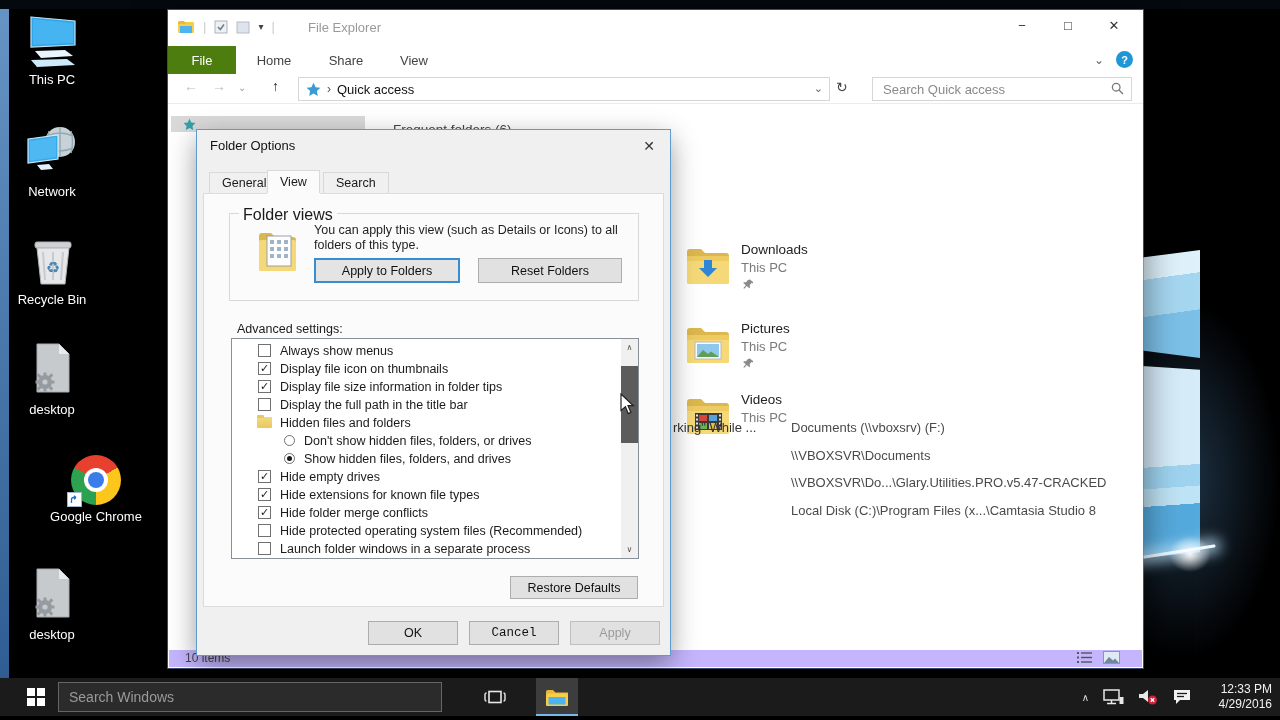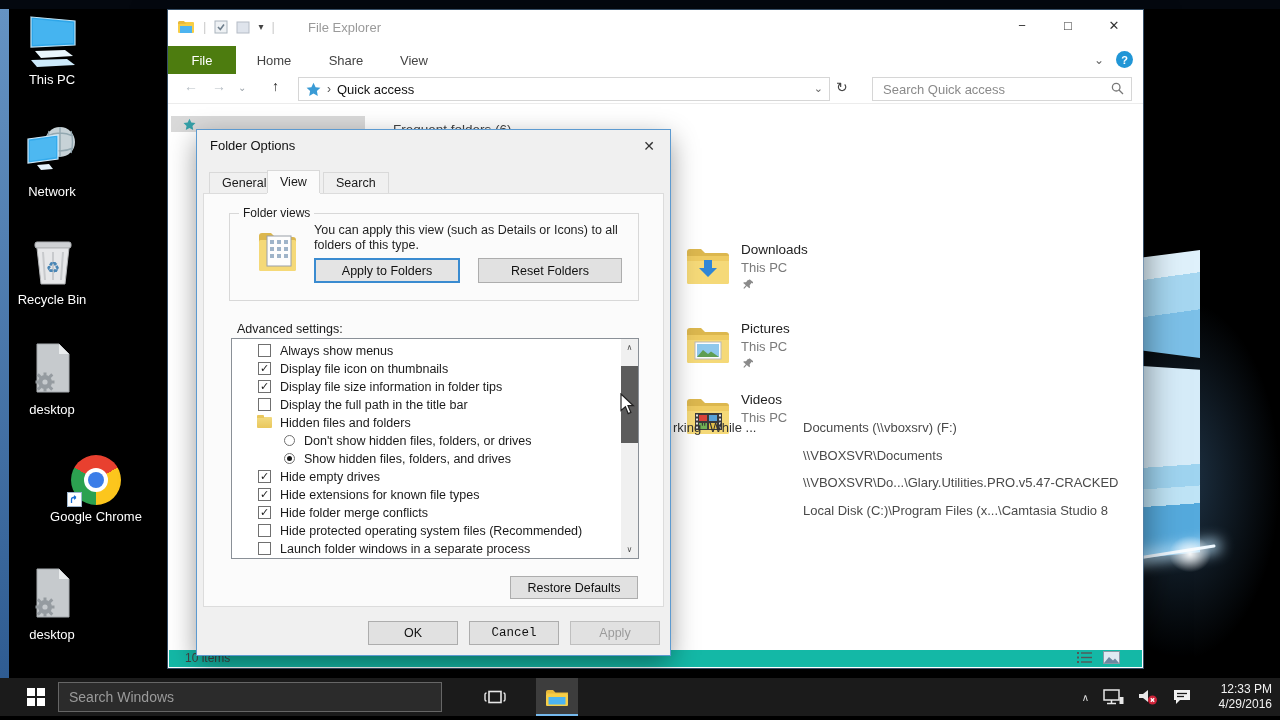--- a/index.html
+++ b/index.html
@@ -77,40 +77,40 @@
   .nav-star { margin-left:12px; }
   .freq-header { position:absolute; left:224px; top:18px; font-size:13.5px; color:#444; }
   .tile { position:absolute; left:516px; width:330px; height:50px; }
   .tile .ticon { position:absolute; left:0; top:2px; }
   .tile .tname { position:absolute; left:56px; top:0; font-size:13.5px; color:#222; }
   .tile .tloc { position:absolute; left:56px; top:18px; font-size:13px; color:#7a7a7a; }
   .tile .tpin { position:absolute; left:57px; top:36px; }
   .recent-wrap { position:absolute; left:504px; top:312px; width:470px; }
   .recent-row { position:relative; height:27.5px; }
   .recent-name { position:absolute; left:0; top:4px; width:112px; font-size:13px; color:#333; white-space:nowrap; overflow:hidden; }
-  .recent-path { position:absolute; left:118px; top:4px; font-size:13px; color:#4a4a4a; white-space:nowrap;margin-left:12px; }
-  .statusbar { position:absolute; left:1px; right:1px; bottom:1px; height:17px; background:#14b8a6; }
+  .recent-path { position:absolute; left:118px; top:4px; font-size:13px; color:#4a4a4a; white-space:nowrap; }
+  .statusbar { position:absolute; left:1px; right:1px; bottom:1px; height:17px; background:#c4b5fd; }
   .status-items { position:absolute; left:16px; top:1px; font-size:12px; color:#444; }
   .status-views { position:absolute; right:22px; top:1px; display:flex; gap:10px; }
 
   
   .dialog { position:absolute; left:197px; top:130px; width:473px; height:525px; background:#f0f0f0;
     box-shadow:0 0 0 1px #5c9ad0, 0 9px 26px rgba(0,0,0,.42); z-index:50; font-size:12.5px; color:#1a1a1a; }
   .dlg-title { position:absolute; left:13px; top:8px; font-size:13px; color:#111; }
   .dlg-close { position:absolute; right:8px; top:5px; width:26px; height:22px; display:flex;
     align-items:center; justify-content:center; font-size:14px; color:#333; }
   .tabstrip { position:absolute; left:6px; top:40px; height:24px; }
   .dtab { position:absolute; top:2px; height:21px; padding:0 12px; background:#f0f0f0;
     border:1px solid #d9d9d9; border-bottom:none; display:flex; align-items:center; font-size:12.5px; }
   .dtab.t0 { left:6px; } .dtab.t1a { left:64px; top:0; height:23px; background:#fbfbfb; z-index:3;
     box-shadow:0 1px 0 #fbfbfb; } .dtab.t2a { left:120px; }
   .page { position:absolute; left:6px; top:63px; width:461px; height:414px; background:#fbfbfb;
     border:1px solid #dcdcdc; }
   .groupbox { position:absolute; left:25px; top:19px; width:410px; height:88px; border:1px solid #d8d8d8; }
-  .gb-legend { position:absolute; left:9px; top:-8px; background:#fbfbfb; padding:0 4px; font-size:12px; }
+  .gb-legend { position:absolute; left:9px; top:-8px; background:#fbfbfb; padding:0 4px; font-size:16px; }
   .fv-icon { position:absolute; left:27px; top:14px; }
   .fv-desc { position:absolute; left:84px; top:9px; width:318px; line-height:15px; font-size:12.5px; color:#1f1f1f; }
   .btn { background:#e1e1e1; border:1px solid #adadad; font-size:12.5px; color:#111;
     display:flex; align-items:center; justify-content:center; font-family:inherit; }
   .fv-apply { position:absolute; left:84px; top:44px; width:146px; height:25px; border:2px solid #3a8bd0; background:#e4e4e4; }
   .fv-reset { position:absolute; left:248px; top:44px; width:144px; height:25px; }
   .adv-label-hdr { position:absolute; left:33px; top:128px; font-size:12.5px; }
   .adv-list { position:absolute; left:27px; top:144px; width:408px; height:221px; background:#fff;
     border:1px solid #8a9097; overflow:hidden; }
   .adv-rows { position:absolute; left:0; top:3px; right:17px; }

